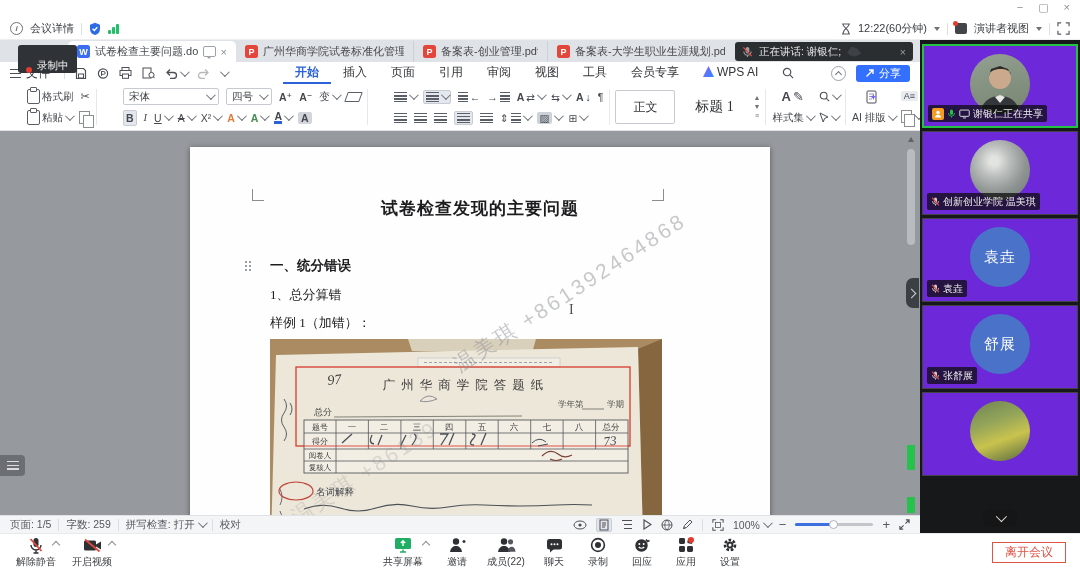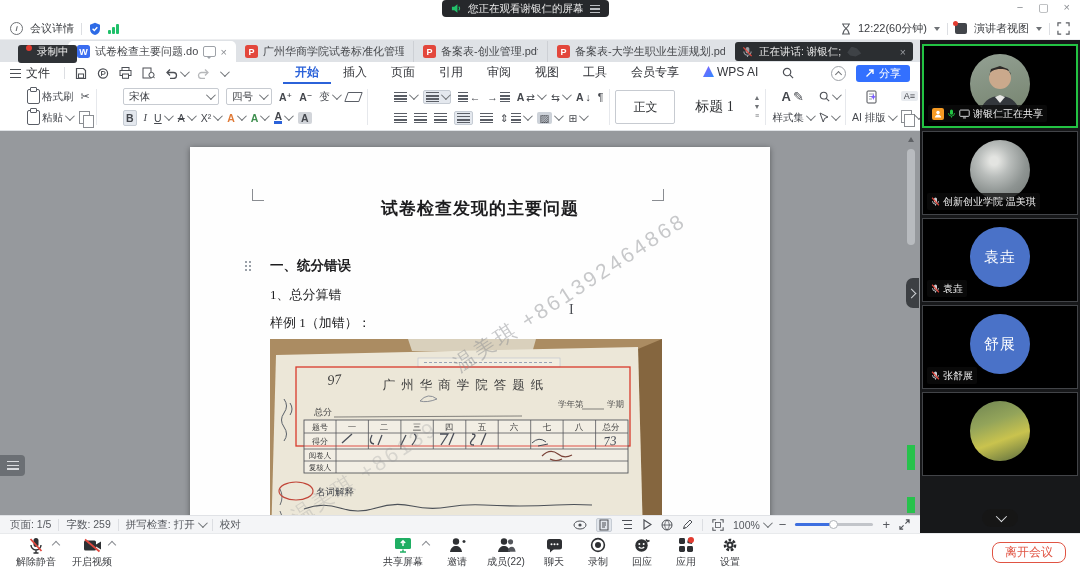--- a/index.html
+++ b/index.html
@@ -36,22 +36,22 @@
   .tab.active{background:#fff;border-radius:5px 5px 0 0;border-right:none;}
   .fileic{flex:0 0 13px;width:13px;height:13px;border-radius:2.5px;color:#fff;font-size:9px;font-weight:bold;
           display:flex;align-items:center;justify-content:center;}
   .fileic.w{background:#3a6df0;}
   .fileic.p{background:#e3473c;}
   .tabx{color:#8a8d92;font-size:11px;}
   .bubble{width:11px;height:9px;border:1px solid #9ea2a8;border-radius:2px;position:relative;}
   .bubble::after{content:"";position:absolute;left:2px;bottom:-3px;border-left:3px solid transparent;border-right:3px solid transparent;border-top:3px solid #9ea2a8;}
   .tabplus{margin-left:8px;color:#5b5e63;font-size:14px;display:flex;align-items:center;gap:6px;height:21px;}
   .cdn{display:inline-block;width:6px;height:6px;border-right:1.4px solid #6f7276;border-bottom:1.4px solid #6f7276;transform:rotate(45deg) translateY(-2px);}
-  .recbadge{position:absolute;left:18px;top:5px;height:18px;background:#2f3236;border-radius:3px;color:#f2f2f2;
-            display:flex;align-items:flex-start;gap:5px;padding:0 8px;font-size:10.5px;z-index:6;}
+  .recbadge{position:absolute;left:18px;top:5px;height:28px;background:#2f3236;border-radius:3px;color:#f2f2f2;
+            display:flex;align-items:flex-end;gap:5px;padding:0 8px;font-size:10.5px;z-index:6;}
   .reddot{width:6px;height:6px;border-radius:50%;background:#e23b30;}
   .toast{position:absolute;left:735px;top:2px;width:178px;height:19px;background:#2b2e31;border-radius:3px;color:#e7e7e7;
          display:flex;align-items:center;gap:6px;padding:0 7px;font-size:10.5px;z-index:6;box-sizing:border-box;}
   .toast .tx{margin-left:auto;color:#9b9ea3;}
   .toast .ghost{width:14px;height:10px;background:#44474c;clip-path:polygon(0 60%,30% 0,70% 20%,100% 70%,60% 100%,20% 90%);opacity:.8;}
   
   .menurow{position:absolute;left:0;top:22px;width:100%;height:22px;display:flex;align-items:center;padding:0 10px;box-sizing:border-box;background:#fff;}
   .filebtn{display:flex;align-items:center;gap:5px;font-size:12px;color:#2f3135;}
   .eqic{display:inline-block;width:11px;height:9px;background:repeating-linear-gradient(#4c4f55 0 1.4px,transparent 1.4px 3.8px);}
   .qicons{display:flex;align-items:center;gap:10px;margin-left:14px;color:#4c4f55;}
@@ -121,62 +121,54 @@
   .sbar{position:absolute;left:0;bottom:0;width:100%;height:18px;background:#f4f5f7;border-top:1px solid #e0e2e6;
         display:flex;align-items:center;gap:7px;padding:0 10px;box-sizing:border-box;font-size:10.5px;color:#55585e;}
   .sbar .rt{margin-left:auto;display:flex;align-items:center;gap:9px;}
   .sic{display:flex;align-items:center;color:#4c4f55;}
   .sic.box{background:#e2e6ec;border:1px solid #c6ccd4;border-radius:2px;padding:0 2px;}
   .ztrack{position:relative;width:78px;height:3px;background:#c2c5ca;border-radius:2px;}
   .ztrack .zfill{position:absolute;left:0;top:0;height:3px;width:38px;background:#3d6fe0;border-radius:2px;}
   .ztrack .zdot{position:absolute;left:34px;top:-3px;width:9px;height:9px;background:#fff;border:1px solid #aeb2b8;border-radius:50%;box-sizing:border-box;}
   
   .sidebar{position:absolute;left:920px;top:0;width:160px;height:493px;background:#17181a;padding-top:4px;box-sizing:border-box;}
-  .tile{position:relative;margin:0 2px 3px 2px;height:84px;background:#000000;border:1px solid #424448;box-sizing:border-box;overflow:hidden;}
+  .tile{position:relative;margin:0 2px 3px 2px;height:84px;background:#6d28d9;border:1px solid #424448;box-sizing:border-box;overflow:hidden;}
   .tile.active{border:2px solid #23c343;}
   .av{position:absolute;left:50%;top:8px;transform:translateX(-50%);width:60px;height:60px;border-radius:50%;overflow:hidden;}
   .av.blue{background:#4a72c8;color:#fff;display:flex;align-items:center;justify-content:center;font-size:15px;letter-spacing:1px;}
   .av.blur{background:radial-gradient(circle at 40% 35%,#e3e4e1 8%,#b9bdbb 30%,#8e9492 60%,#6f7573 100%);}
   .av.flowers{background:linear-gradient(160deg,#6f8452 0%,#93a45a 35%,#c9c34e 62%,#55683f 100%);}
   .nametag{position:absolute;left:4px;bottom:4px;background:rgba(12,12,12,.74);border-radius:2px;color:#ededed;font-size:10px;
            display:flex;align-items:center;gap:3px;padding:1.5px 4px;max-width:142px;white-space:nowrap;overflow:hidden;}
   .ptag{width:12px;height:12px;border-radius:2px;background:#f59a23;display:flex;align-items:center;justify-content:center;flex:0 0 12px;}
   .collapsepill{position:absolute;left:50%;bottom:6px;transform:translateX(-50%);width:36px;height:18px;border-radius:10px;
                 background:rgba(22,22,22,.9);display:flex;align-items:center;justify-content:center;z-index:8;}
   .collapsepill i{width:7px;height:7px;border-right:1.8px solid #dfe1e4;border-bottom:1.8px solid #dfe1e4;transform:rotate(45deg) translateY(-2px);}
   
   .bbar{position:absolute;left:0;top:533px;width:1080px;height:38px;background:#fff;border-top:1px solid #e8eaec;
         display:flex;align-items:center;box-sizing:border-box;}
   .bb{display:flex;flex-direction:column;align-items:center;justify-content:center;width:56px;height:38px;gap:1px;
       font-size:10px;color:#3a3c40;position:relative;}
   .bb .ic{height:17px;display:flex;align-items:center;}
   .carup{position:absolute;top:8px;right:5px;width:5px;height:5px;border-left:1.4px solid #8a8d92;border-top:1.4px solid #8a8d92;transform:rotate(45deg);}
-  .leave{position:absolute;right:14px;top:8px;height:21px;padding:0 12px;border:1px solid #e05443;border-radius:8px;
+  .leave{position:absolute;right:14px;top:8px;height:21px;padding:0 12px;border:1px solid #e05443;border-radius:0;
          color:#e05443;font-size:12px;display:flex;align-items:center;background:#fff;box-sizing:border-box;}
   .centerg{display:flex;margin-left:252px;}
   .notifdot{position:absolute;top:3px;right:14px;width:6px;height:6px;border-radius:50%;background:#e23b30;}
   .lhandle{position:absolute;left:0;top:455px;width:25px;height:21px;background:#6b6f74;border-radius:0 4px 4px 0;
            display:flex;align-items:center;justify-content:center;z-index:9;}
   .lhandle i{display:inline-block;width:12px;height:9px;background:repeating-linear-gradient(#d9dbde 0 1.4px,transparent 1.4px 3.6px);}
   svg{display:block;}
 </style>
 </head>
 <body>
 
 <div class="app">
 
   <div class="titlebar">
-    <div class="banner">
-      <svg width="11" height="11" viewBox="0 0 12 12">
-          <path d="M1 4.2h2.6L7 1.4v9.2L3.6 7.8H1z" fill="#21c06a"></path>
-          <path d="M8.5 4a3 3 0 0 1 0 4" stroke="#21c06a" fill="none" stroke-width="1.1"></path>
-        </svg>
-      <span>您正在观看谢银仁的屏幕</span>
-      <span class="listic"></span>
-    </div>
     <div class="winctl">
       <span>−</span>
       <span>▢</span>
       <span>×</span>
     </div>
   </div>
 
   <div class="mheader">
     <div class="mh-left">
       <span class="infoc">i</span>

